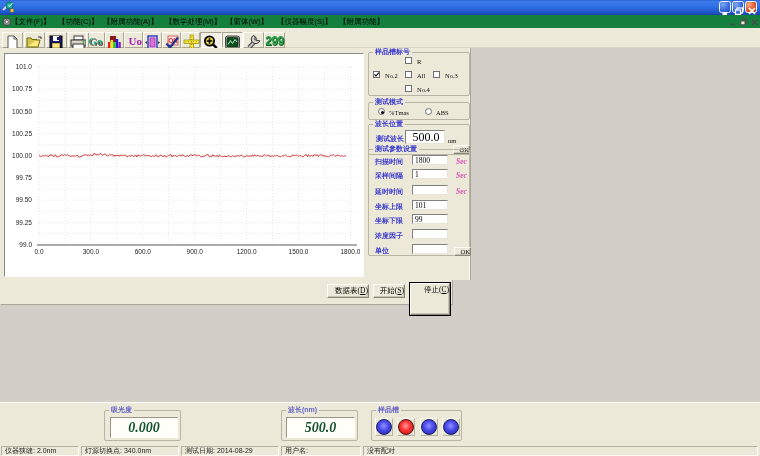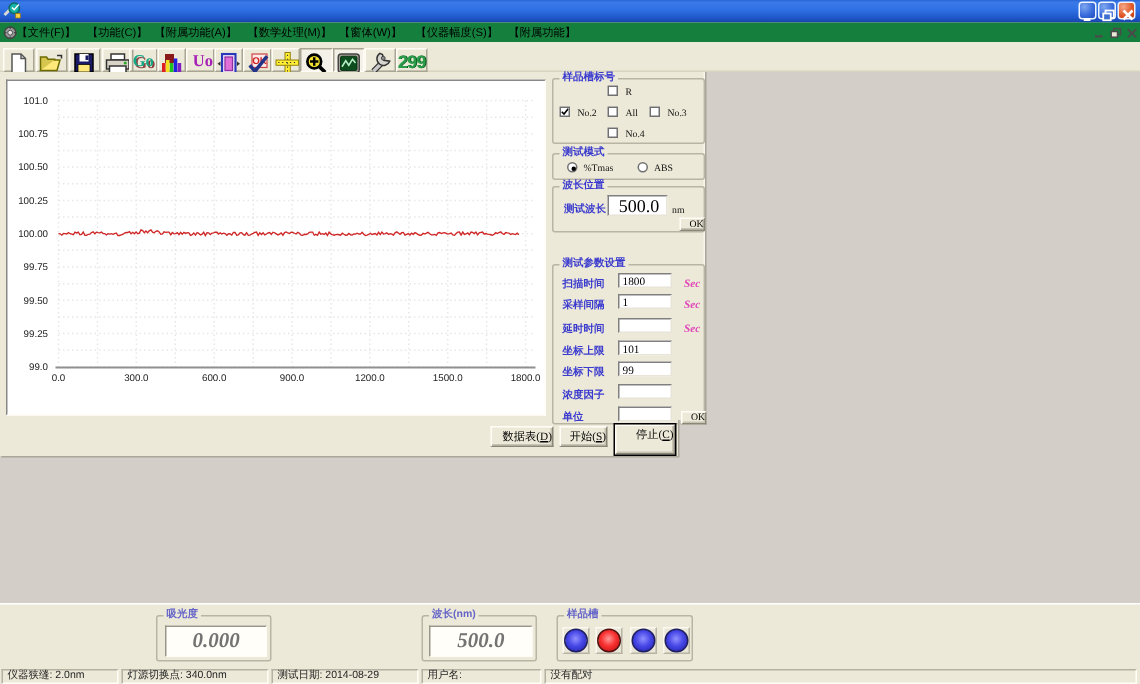--- a/index.html
+++ b/index.html
@@ -29,21 +29,21 @@
 .grp .lab{position:absolute;top:-5px;left:4px;background:#ece9d8;color:#3a3ace;font-size:7px;line-height:8px;padding:0 2px;white-space:nowrap;font-weight:bold}
 .cb{position:absolute;width:7px;height:7px;background:#fff;border:1px solid #707070}
 .rd{position:absolute;width:7px;height:7px;background:#fff;border:1px solid #707070;border-radius:50%}
 .lbl{position:absolute;font-size:6.5px;color:#111;white-space:nowrap;font-family:"Liberation Serif",serif}
 .blbl{position:absolute;font-size:7px;color:#3a3ace;white-space:nowrap;font-weight:bold}
 .mag{position:absolute;font-size:7.5px;color:#e048b8;white-space:nowrap;font-weight:bold;font-style:italic;font-family:"Liberation Serif",serif}
 .tbx{position:absolute;background:#fff;border:1px solid;border-color:#808080 #e8e4d8 #e8e4d8 #808080;font-size:7.5px;color:#000;padding-left:2px;line-height:9px;font-family:"Liberation Serif",serif}
 .btn{position:absolute;background:#ece9d8;border:1px solid;border-color:#fffdf5 #8a8678 #8a8678 #fffdf5;box-shadow:inset -1px -1px 0 #c8c4b4;font-size:7.5px;text-align:right;color:#000;font-family:"Liberation Serif",serif}
 
 #bottom{left:0;top:402px;width:760px;height:44px;background:#ece9d8;border-top:1px solid #fff}
-.vbox{position:absolute;background:#fffef8;border:1px solid;border-color:#9a968a #fffdf5 #fffdf5 #9a968a;color:#737373;font-family:"Liberation Serif",serif;font-style:italic;font-weight:bold;font-size:14px;text-align:center;line-height:20px}
+.vbox{position:absolute;background:#fffef8;border:1px solid;border-color:#9a968a #fffdf5 #fffdf5 #9a968a;color:#14532d;font-family:"Liberation Serif",serif;font-style:italic;font-weight:bold;font-size:14px;text-align:center;line-height:20px}
 .led{position:absolute;width:16px;height:16px;border-radius:50%}
 .ledtile{position:absolute;width:18px;height:18px;background:#e9e6d8;border:1px solid;border-color:#fbf9f0 #b8b4a4 #b8b4a4 #fbf9f0}
 #bottom .lab{color:#6565c8}
 
 #status{left:0;top:446px;width:760px;height:10px;background:#ece9d8;font-size:7px;color:#222}
 .sec{position:absolute;top:0;height:10px;border:1px solid;border-color:#b5b1a2 #fffdf5 #fffdf5 #b5b1a2;line-height:8px;padding-left:3px;white-space:nowrap}
 </style></head>
 <body>
 <div class="abs" id="title">
   <svg class="abs" style="left:2px;top:1px" width="12" height="12">
@@ -244,21 +244,21 @@
   </div>
 
   <div class="grp" style="left:368px;top:76px;width:102px;height:31px">
     <div class="lab">波长位置</div>
     <div class="blbl" style="left:7px;top:9px">测试波长</div>
     <div class="tbx" style="left:36px;top:5px;width:40px;height:14px;font-size:12px;line-height:13px;text-align:center;font-family:'Liberation Serif',serif">500.0</div>
     <div class="lbl" style="left:79px;top:12px">nm</div>
     <div class="btn" style="left:84px;top:20px;width:17px;height:9px;line-height:7px;font-size:6.5px">OK</div>
   </div>
 
-  <div class="grp" style="left:368px;top:128px;width:102px;height:107px">
+  <div class="grp" style="left:368px;top:101px;width:102px;height:107px">
     <div class="lab">测试参数设置</div>
     <div class="blbl" style="left:6px;top:7px">扫描时间</div>
       <div class="tbx" style="left:43px;top:5px;width:36px;height:10px">1800</div>
       <div class="mag" style="left:87px;top:7px">Sec</div>
     <div class="blbl" style="left:6px;top:21px">采样间隔</div>
       <div class="tbx" style="left:43px;top:19px;width:36px;height:10px">1</div>
       <div class="mag" style="left:87px;top:21px">Sec</div>
     <div class="blbl" style="left:6px;top:37px">延时时间</div>
       <div class="tbx" style="left:43px;top:35px;width:36px;height:10px"></div>
       <div class="mag" style="left:87px;top:37px">Sec</div>
@@ -268,21 +268,21 @@
       <div class="tbx" style="left:43px;top:64px;width:36px;height:10px">99</div>
     <div class="blbl" style="left:6px;top:81px">浓度因子</div>
       <div class="tbx" style="left:43px;top:79px;width:36px;height:10px"></div>
     <div class="blbl" style="left:6px;top:96px">单位</div>
       <div class="tbx" style="left:43px;top:94px;width:36px;height:10px"></div>
     <div class="btn" style="left:85px;top:97px;width:17px;height:9px;line-height:7px;font-size:6.5px">OK</div>
   </div>
 
   <div class="btn" style="left:327px;top:236px;width:42px;height:14px;line-height:12px">数据表(<u>D</u>)</div>
   <div class="btn" style="left:373px;top:236px;width:32px;height:14px;line-height:12px">开始(<u>S</u>)</div>
-  <div class="btn" style="left:410px;top:235px;width:40px;height:20px;line-height:12px;outline:1px solid #000">停止(<u>C</u>)</div>
+  <div class="btn" style="left:410px;top:235px;width:40px;height:32px;line-height:12px;outline:1px solid #000">停止(<u>C</u>)</div>
 </div>
 <div class="abs" id="bottom">
   <div class="grp" style="left:104px;top:7px;width:77px;height:31px">
       <div class="lab">吸光度</div>
     <div class="vbox" style="left:5px;top:6px;width:68px;height:21px">0.000</div>
     </div>
   <div class="grp" style="left:281px;top:7px;width:77px;height:31px">
       <div class="lab">波长(nm)</div>
     <div class="vbox" style="left:4px;top:6px;width:69px;height:21px">500.0</div>
     </div>

